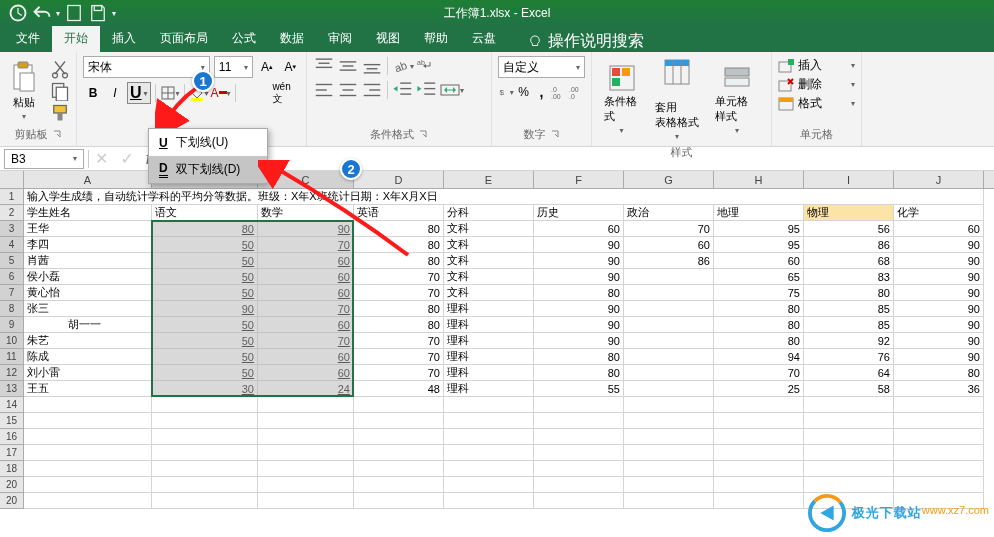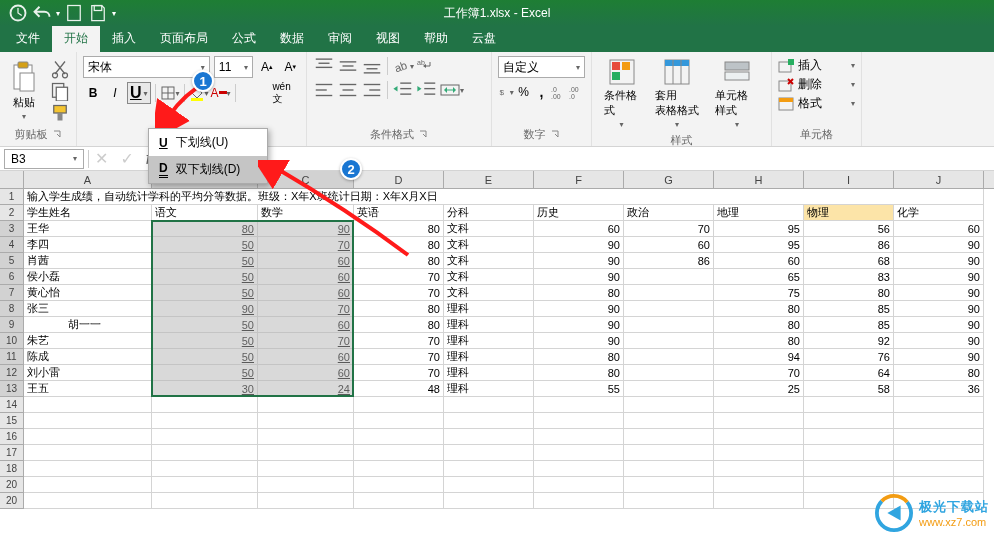--- a/index.html
+++ b/index.html
@@ -80,21 +80,21 @@
 .selection-box { position: absolute; border: 2px solid #217346; pointer-events: none; }
 .selection-fill { position: absolute; background: rgba(180,180,180,0.5); pointer-events: none; }
 
 
 .red-arrow { position: absolute; z-index: 200; pointer-events: none; }
 .badge { position: absolute; width: 22px; height: 22px; border-radius: 50%; background: #1976d2; border: 2px solid #fff; color: #fff; font-size: 13px; font-weight: bold; display: flex; align-items: center; justify-content: center; z-index: 210; box-shadow: 0 1px 3px rgba(0,0,0,0.3); }
 
 
 .watermark { position: absolute; bottom: 5px; right: 5px; z-index: 300; display: flex; align-items: center; gap: 6px; }
 .watermark-logo { width: 38px; height: 38px; }
-.watermark-text { display: flex; flex-direction: column; font-size: 13px; }
+.watermark-text { display: flex; flex-direction: row; font-size: 13px; }
 .watermark-text .t1 { color: #30a5e0; font-weight: bold; letter-spacing: 1px; }
 .watermark-text .t2 { color: #f39c12; font-size: 11px; }
 
 .dropdown-arrow { font-size: 8px; color: #666; }
 </style>
 </head>
 <body>
 
 <div class="title-bar">
   <div class="qat">
@@ -130,20 +130,26 @@
   <div class="ribbon-tab">文件</div>
   <div class="ribbon-tab active">开始</div>
   <div class="ribbon-tab">插入</div>
   <div class="ribbon-tab">页面布局</div>
   <div class="ribbon-tab">公式</div>
   <div class="ribbon-tab">数据</div>
   <div class="ribbon-tab">审阅</div>
   <div class="ribbon-tab">视图</div>
   <div class="ribbon-tab">帮助</div>
   <div class="ribbon-tab">云盘</div>
+  <div class="tell-me">
+    <svg viewBox="0 0 16 16">
+        <path d="M8 1a5 5 0 00-3 9v2h6v-2a5 5 0 00-3-9z" fill="none" stroke="#fff"></path>
+      </svg>
+    <span>操作说明搜索</span>
+  </div>
 </div>
 
 <div class="ribbon">
 
   <div class="ribbon-group">
     <div class="group-content">
       <div class="paste-btn">
         <svg class="paste-icon" viewBox="0 0 28 32">
             <rect x="4" y="4" width="18" height="24" fill="#fff" stroke="#888"></rect>
             <rect x="8" y="1" width="10" height="6" rx="1" fill="#d4a017" stroke="#888"></rect>
@@ -381,21 +387,21 @@
           <span>条件格式</span>
           <span class="dropdown-arrow">▾</span>
         </div>
       <div class="big-btn">
           <svg viewBox="0 0 28 28">
             <rect x="2" y="2" width="24" height="24" fill="none" stroke="#888"></rect>
             <rect x="2" y="2" width="24" height="6" fill="#3498db"></rect>
             <line x1="10" y1="2" x2="10" y2="26" stroke="#888"></line>
             <line x1="18" y1="2" x2="18" y2="26" stroke="#888"></line>
           </svg>
-          <span style="white-space:pre;">套用
+          <span style="white-space:pre;margin-top:12px;">套用
 表格格式</span>
           <span class="dropdown-arrow">▾</span>
         </div>
       <div class="big-btn">
           <svg viewBox="0 0 28 28">
             <rect x="2" y="4" width="24" height="8" fill="#bdc3c7" stroke="#888"></rect>
             <rect x="2" y="14" width="24" height="8" fill="#ecf0f1" stroke="#888"></rect>
           </svg>
           <span>单元格样式</span>
           <span class="dropdown-arrow">▾</span>

